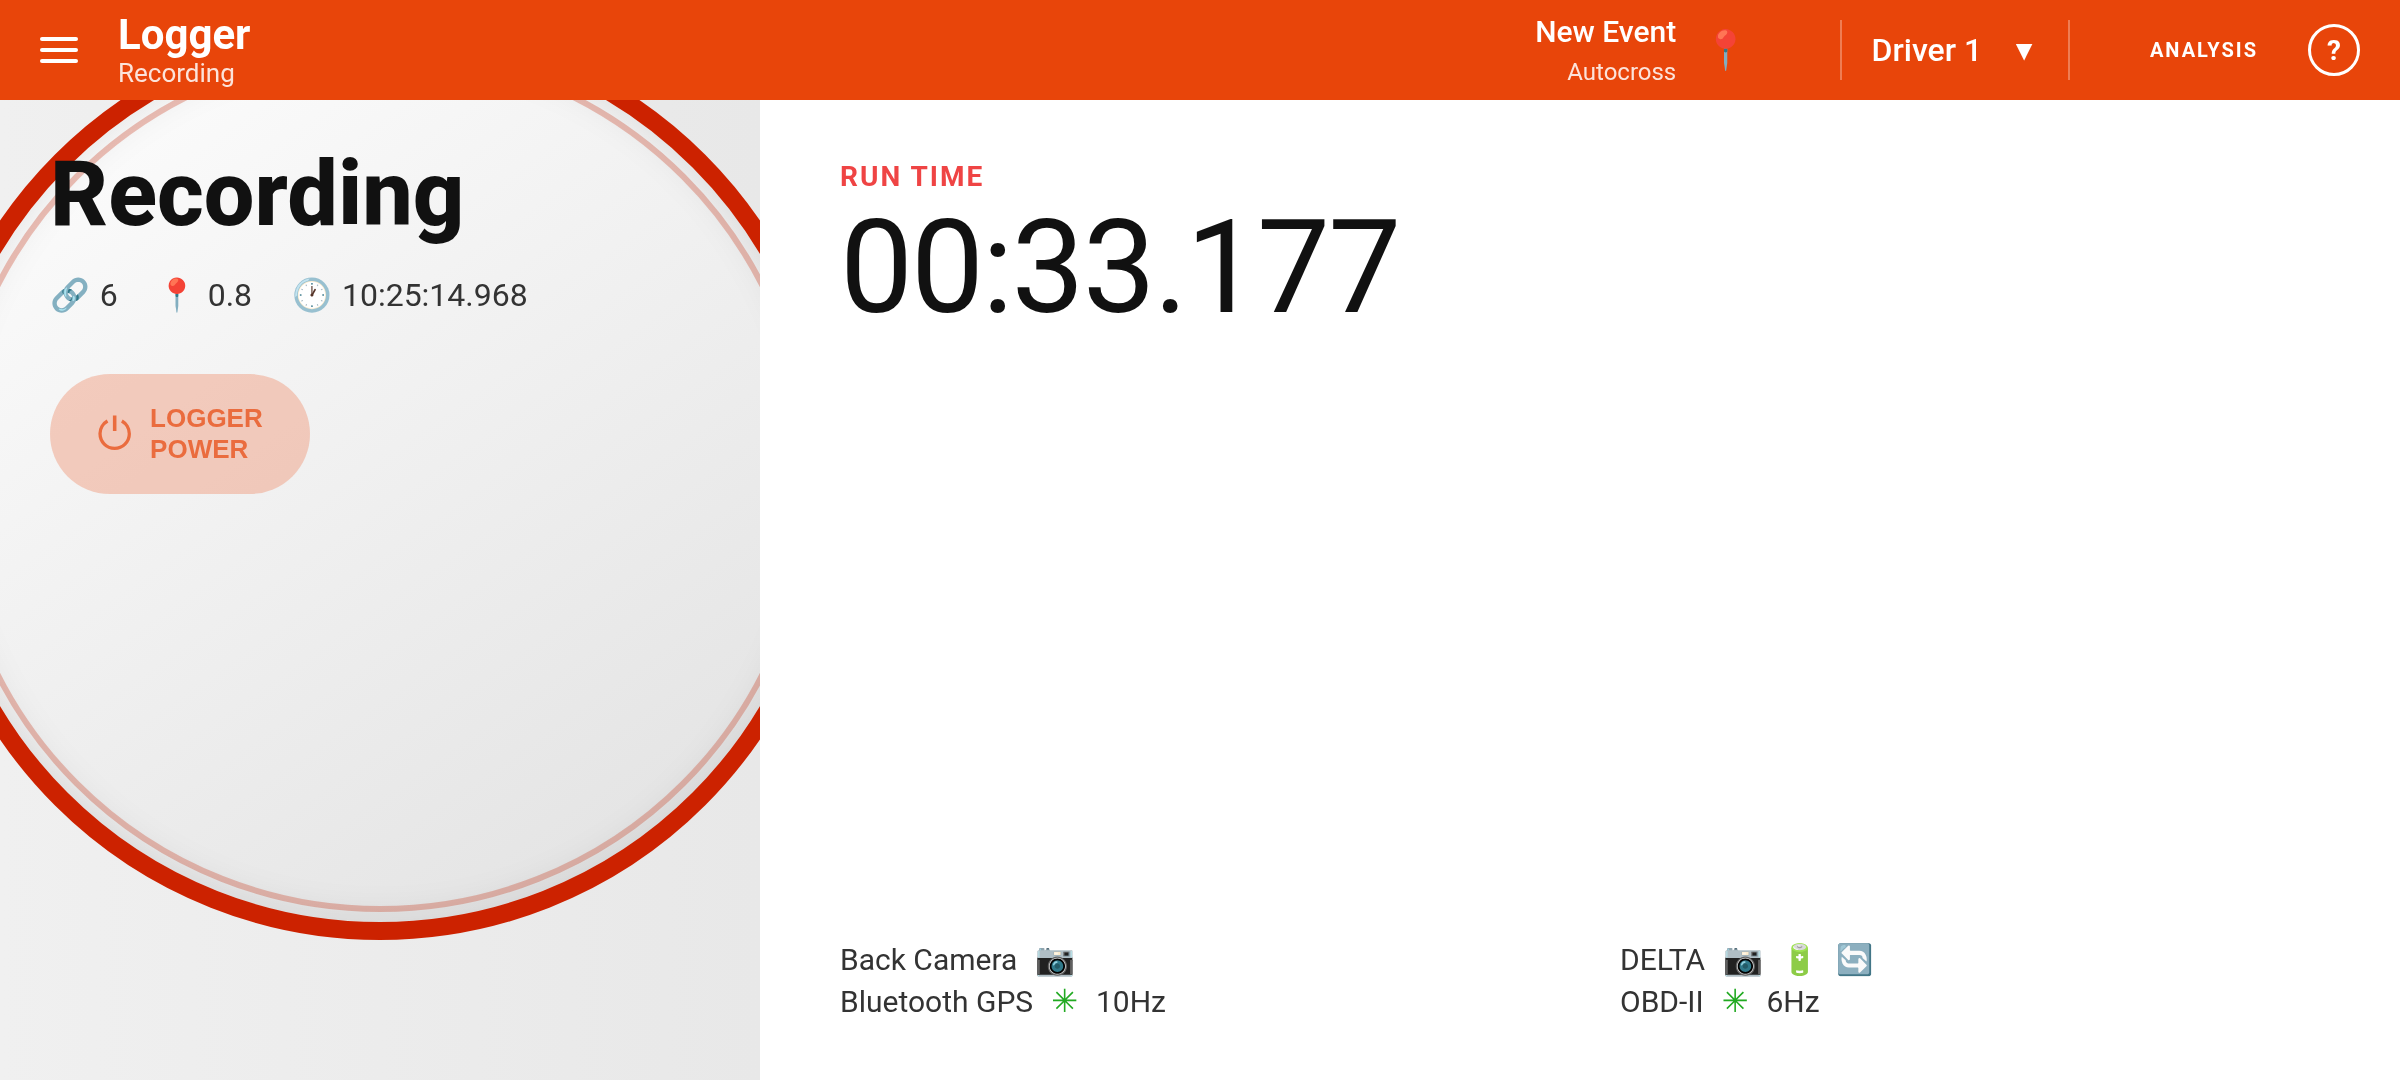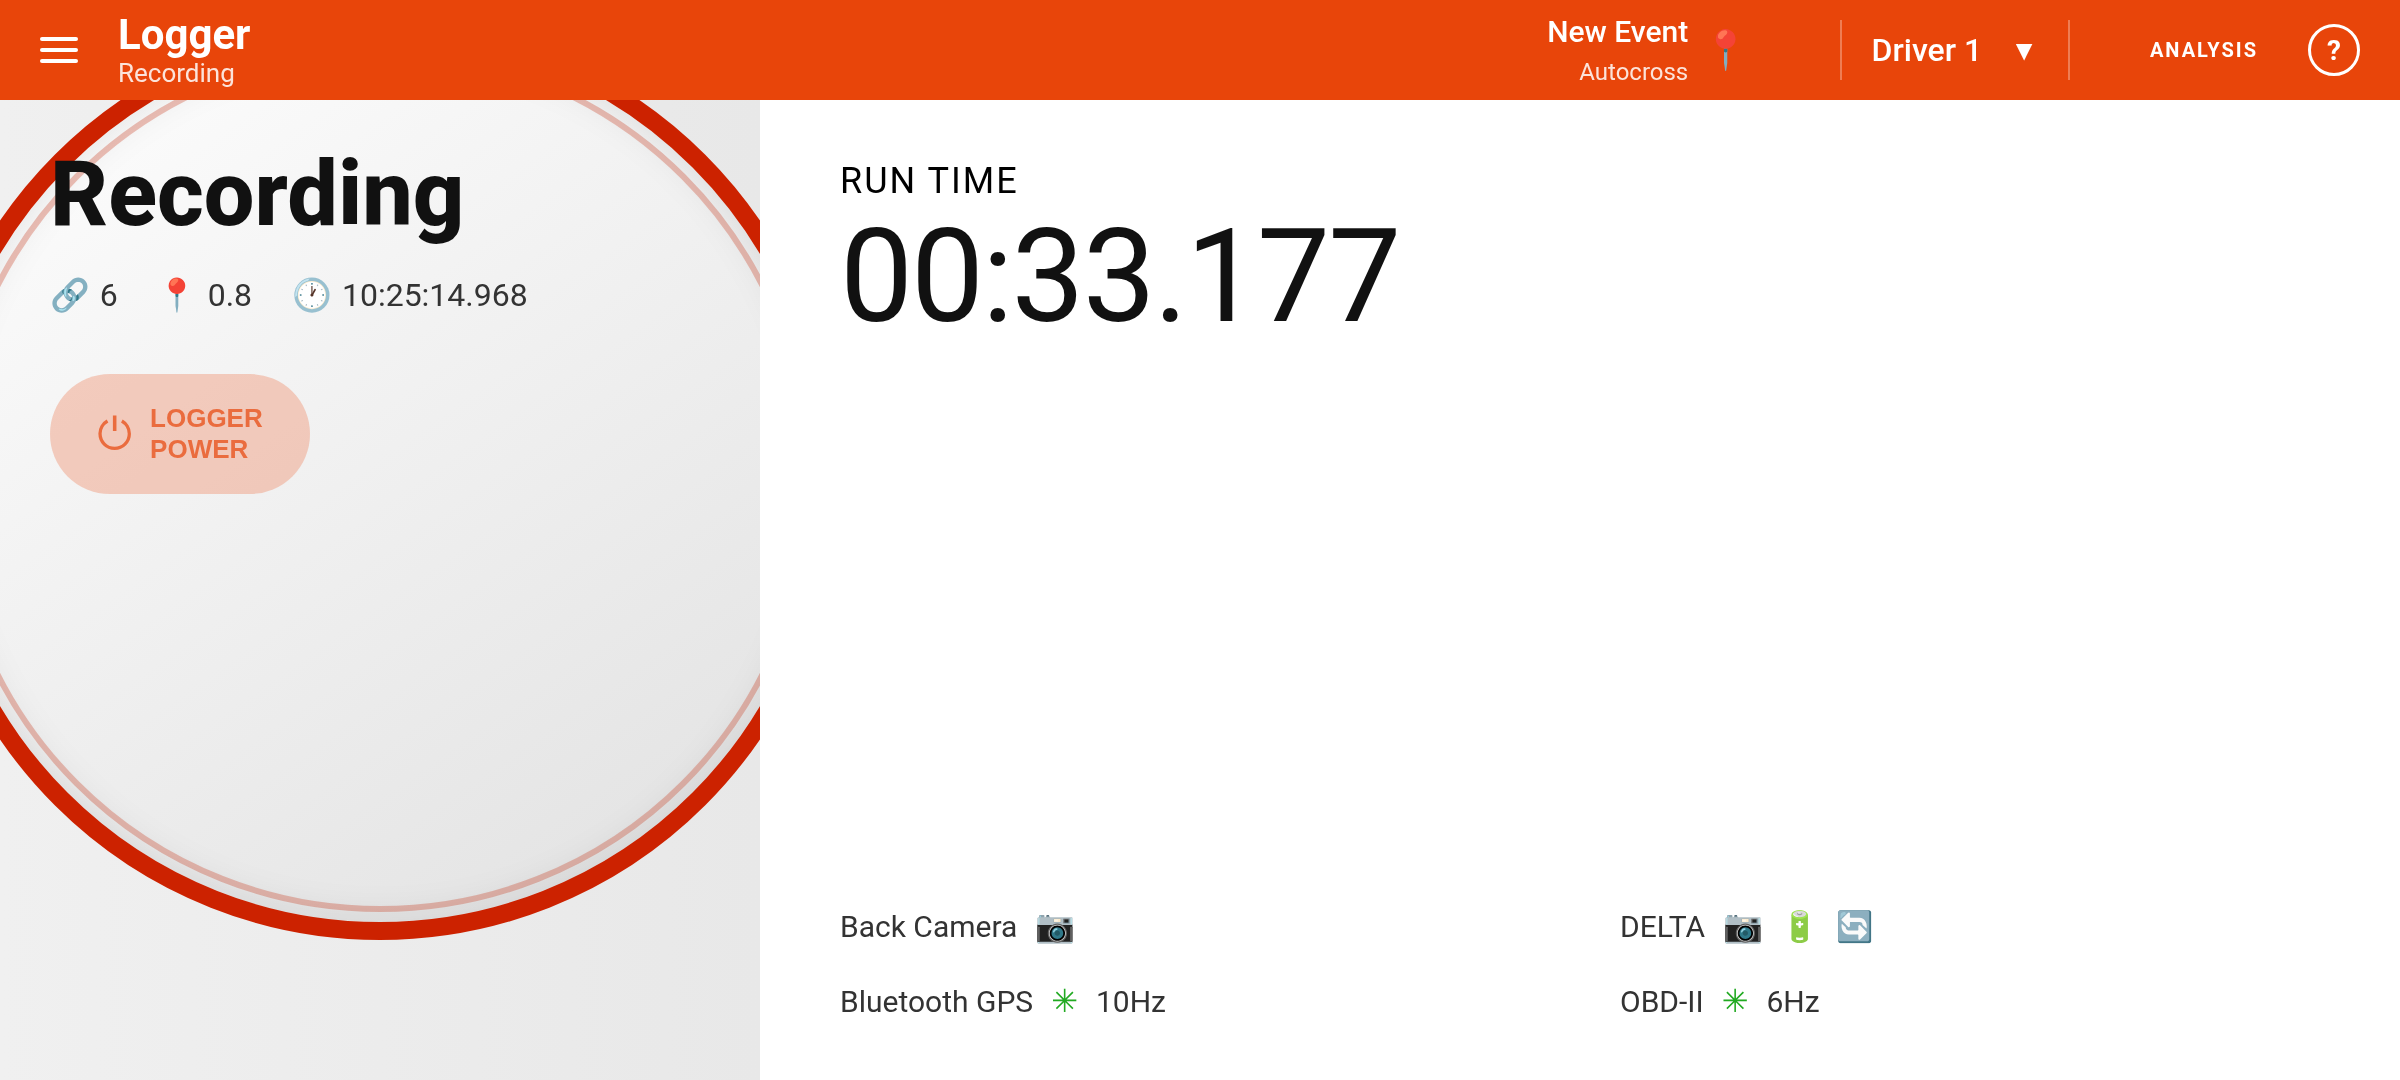--- a/index.html
+++ b/index.html
@@ -44,21 +44,21 @@
       line-height: 1.1;
     }
     .header-logo .subtitle {
       color: rgba(255,255,255,0.85);
       font-size: 26px;
       font-weight: 400;
     }
     .header-center {
       display: flex;
       align-items: center;
-      gap: 14px;
+      gap: 26px;
       margin-right: 60px;
     }
     .header-event {
       text-align: right;
     }
     .header-event .event-name {
       color: white;
       font-size: 30px;
       font-weight: 500;
     }
@@ -207,23 +207,23 @@
       background: white;
       padding: 60px 80px;
       display: flex;
       flex-direction: column;
       gap: 40px;
     }
 
     
     .run-time-section {}
     .section-label {
-      font-size: 36px;
-      font-weight: 400;
-      color: #000000;
+      font-size: 28px;
+      font-weight: 700;
+      color: #ef4444;
       letter-spacing: 2px;
       margin-bottom: 10px;
     }
     .run-time-value {
       font-size: 130px;
       font-weight: 400;
       color: #111;
       letter-spacing: -2px;
       line-height: 1;
     }
@@ -275,21 +275,21 @@
       width: 40%;
       height: 100%;
       background: #d8d8d8;
       border-radius: 0 8px 8px 0;
     }
 
     
     .status-section {
       display: grid;
       grid-template-columns: 1fr 1fr;
-      gap: 37px 80px;
+      gap: 4px 80px;
       margin-top: auto;
     }
     .status-item {
       display: flex;
       align-items: center;
       gap: 18px;
       font-size: 30px;
       color: #333;
     }
     .status-icon {

